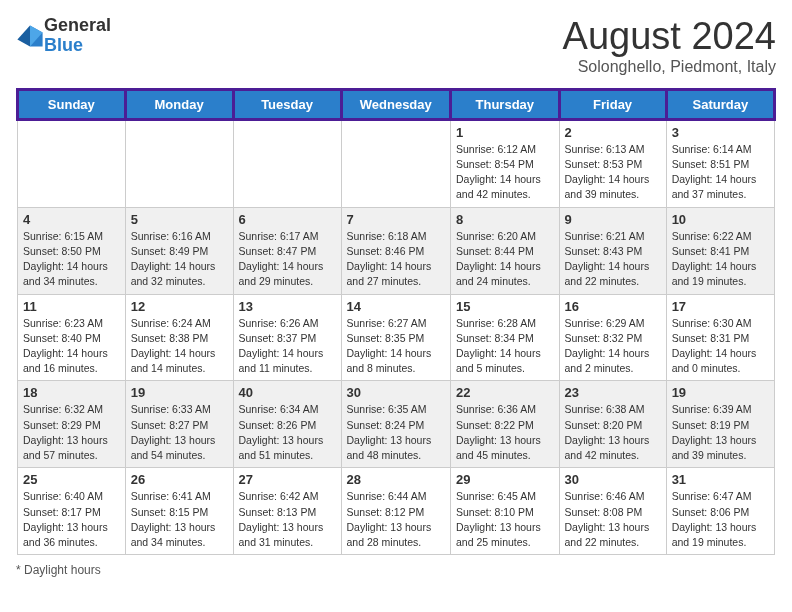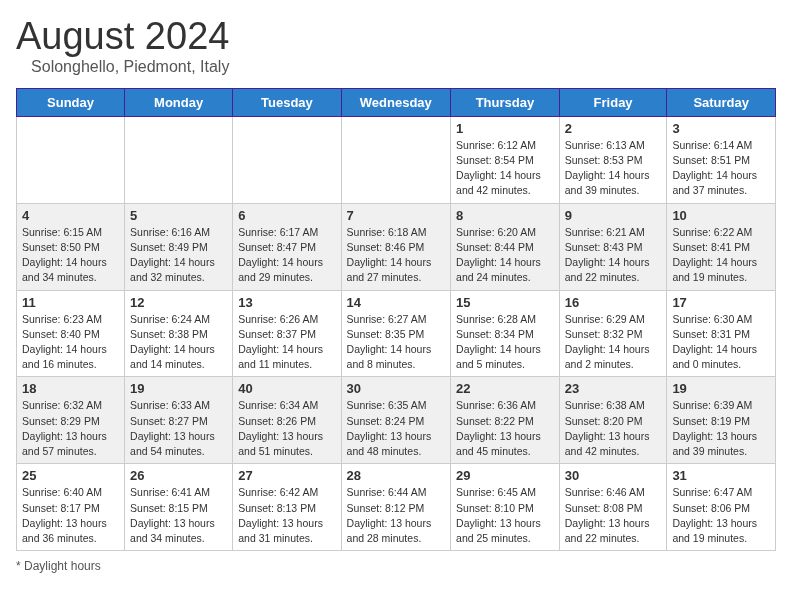--- a/index.html
+++ b/index.html
@@ -50,21 +50,21 @@
       border-collapse: collapse;
       font-size: 11px;
     }
     .calendar thead th {
       background: #2b7fcb;
       color: #fff;
       text-align: center;
       padding: 6px 14px;
       font-size: 13px;
       font-weight: bold;
-      border: 1px solid #4c1d95;
+      border: 3px solid #4c1d95;
     }
     .calendar tbody td {
       border: 1px solid #ccc;
       vertical-align: top;
       padding: 4px 5px;
       width: 110px;
       min-height: 80px;
       color: #333;
       background: #fff;
     }
@@ -97,20 +97,33 @@
     }
     .logo-row {
       display: flex;
       align-items: center;
     }
   </style>
 </head>
 <body>
 
 <div class="header-area">
+  <div class="logo-wrapper">
+    <div class="logo-row">
+      <svg class="logo-icon" viewBox="0 0 40 40" xmlns="http://www.w3.org/2000/svg">
+        <polygon points="20,5 38,15 38,35 20,35" fill="#2b7fcb"></polygon>
+        <polygon points="20,5 20,35 2,25" fill="#1a5fa0"></polygon>
+        <polygon points="20,5 38,15 20,35" fill="#4da6e8"></polygon>
+      </svg>
+      <div>
+        <span class="logo-text-general">General</span><br>
+        <span class="logo-text-blue">Blue</span>
+      </div>
+    </div>
+  </div>
   <div class="title-area">
     <div class="month-year">August 2024</div>
     <div class="location">Solonghello, Piedmont, Italy</div>
   </div>
 </div>
 
 <table class="calendar">
   <thead>
     <tr>
     <th>Sunday</th>

